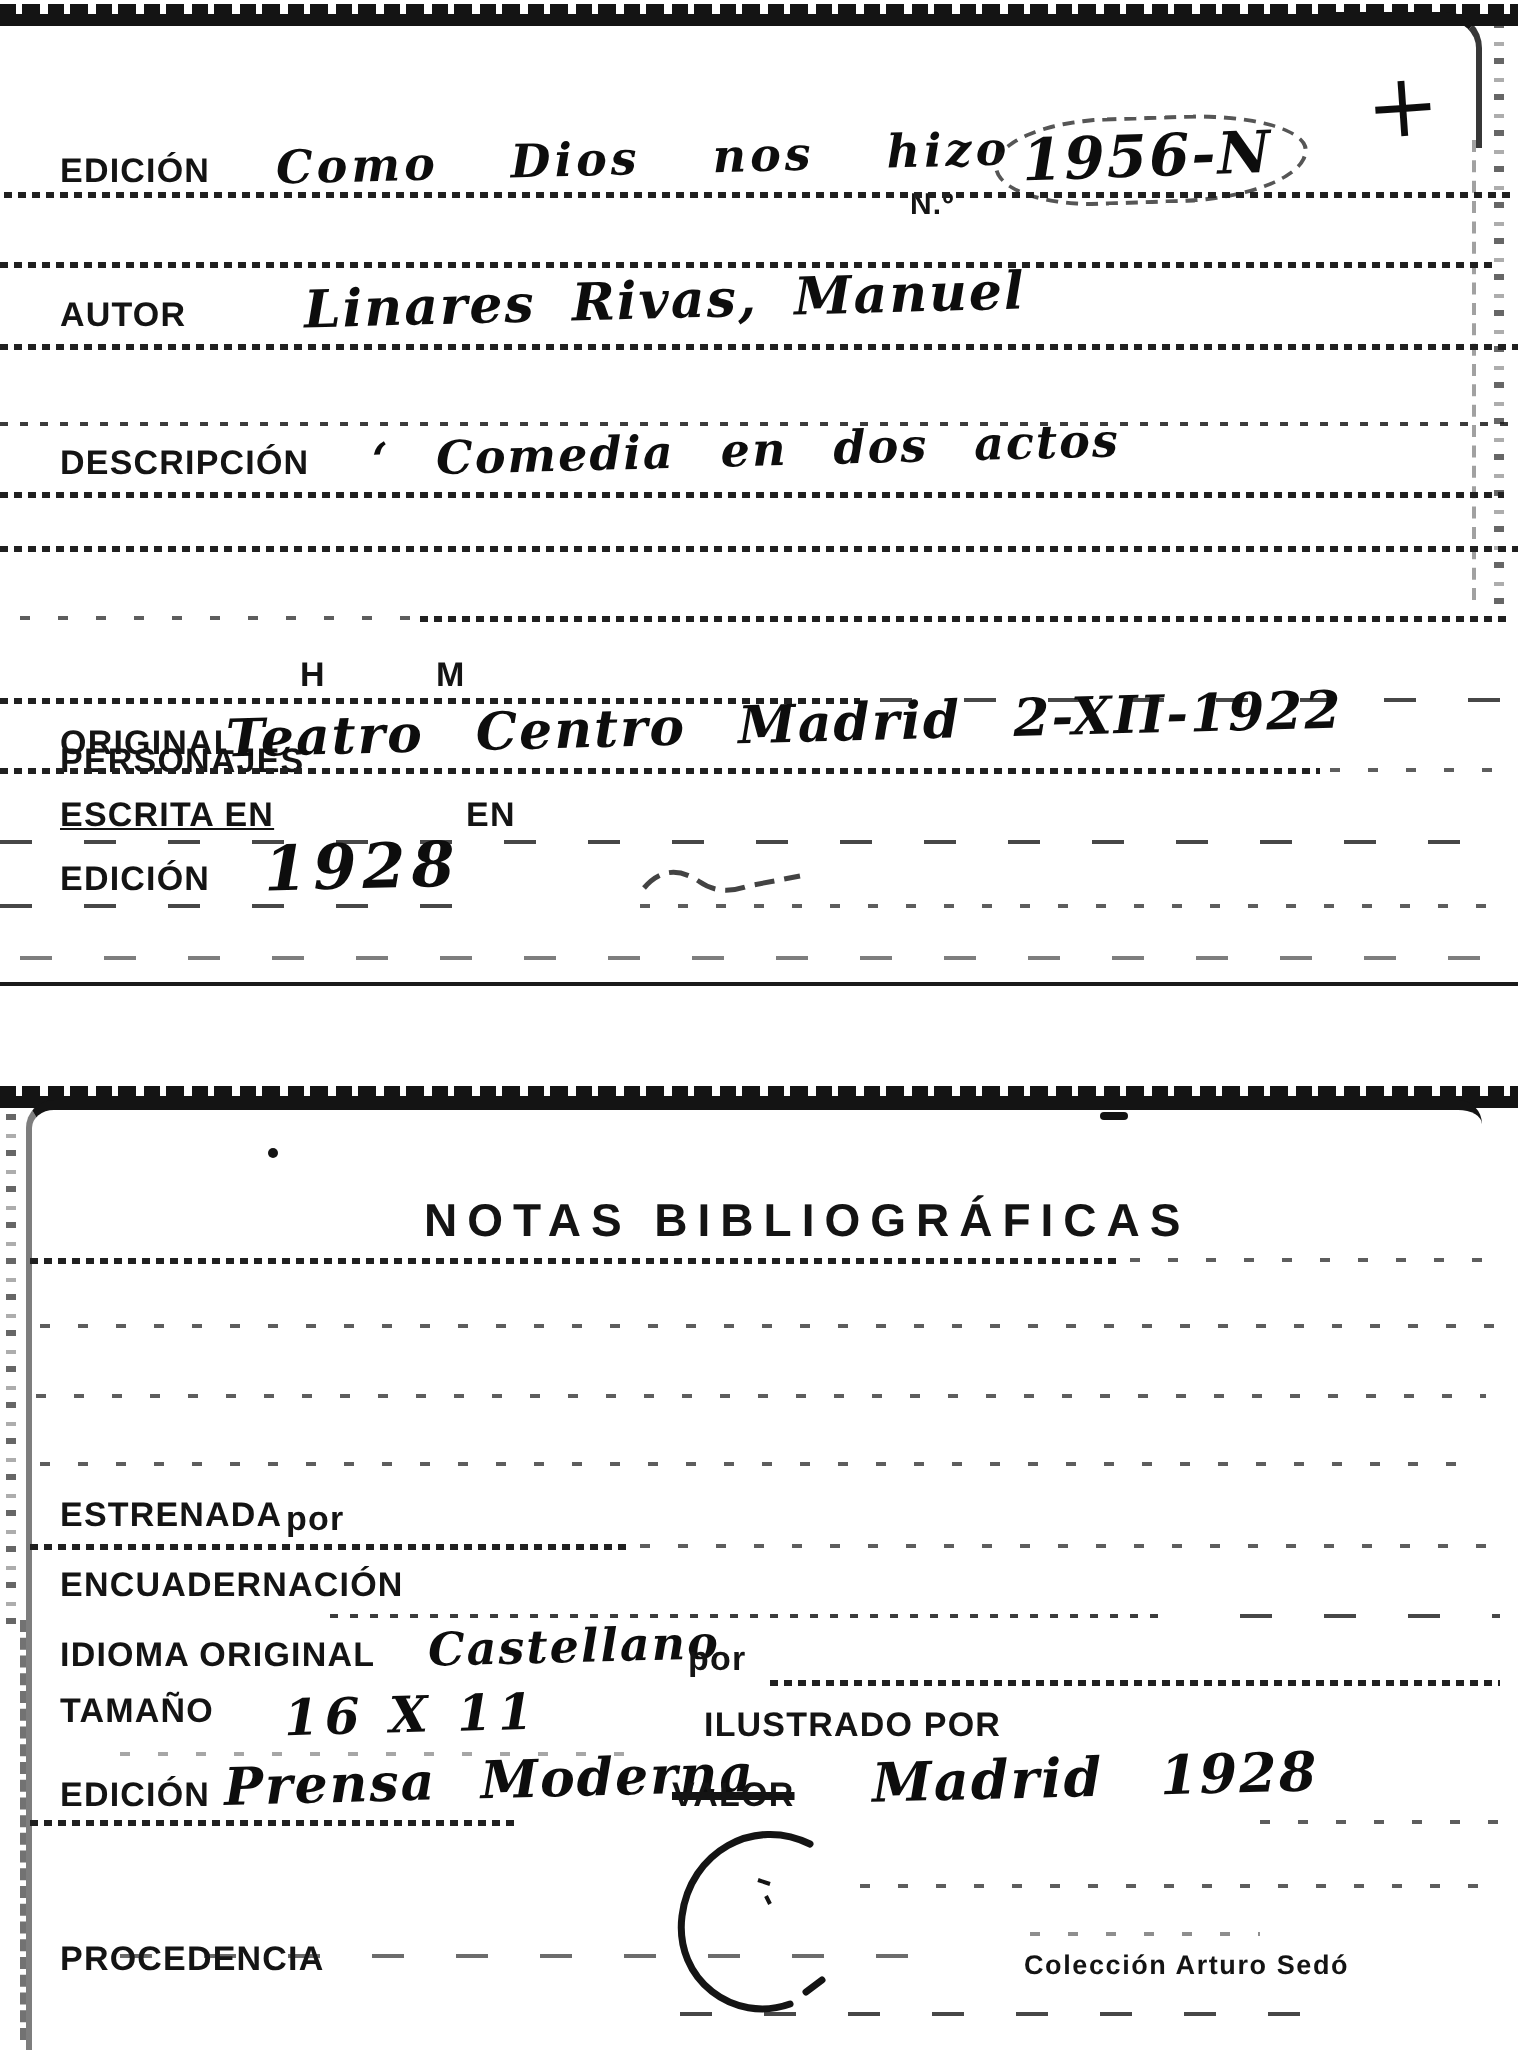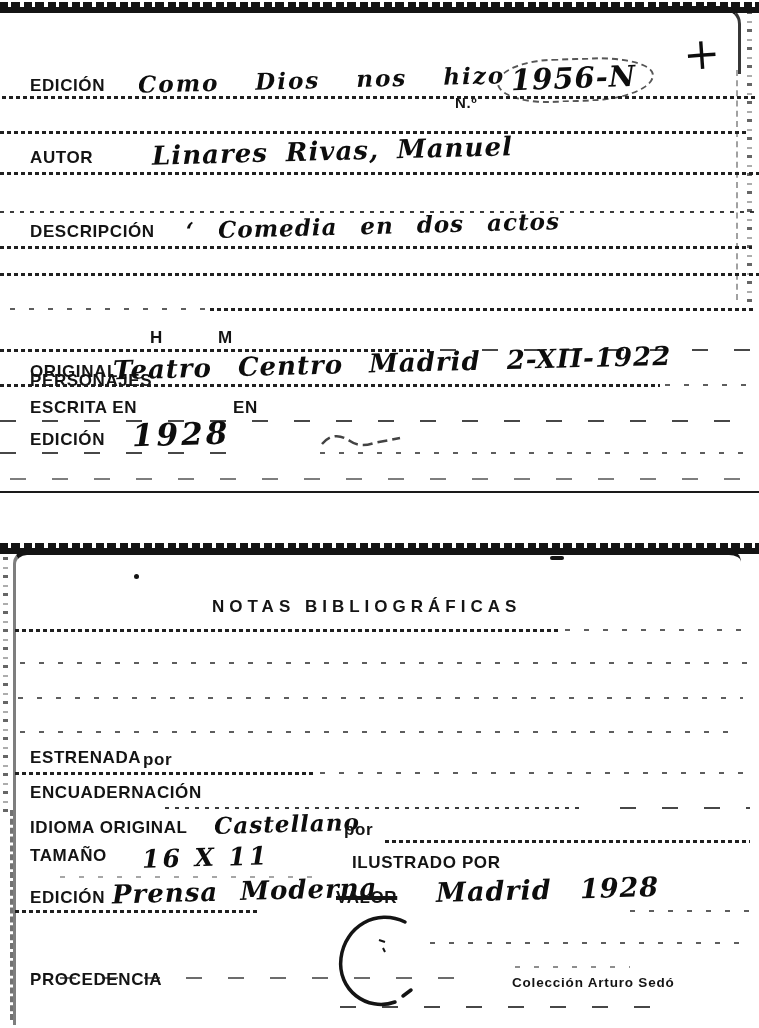--- a/index.html
+++ b/index.html
@@ -27,21 +27,21 @@
       repeating-linear-gradient(90deg,#141414 0 8px,rgba(0,0,0,0) 8px 11px,#141414 11px 20px,rgba(0,0,0,0) 20px 24px),
       linear-gradient(to bottom,rgba(0,0,0,0) 0 45%,#141414 45% 100%);}
   .speckle-v{position:absolute;width:5px;
     background:repeating-linear-gradient(0deg,rgba(20,20,20,.65) 0 3px,rgba(0,0,0,0) 3px 9px,rgba(20,20,20,.35) 9px 11px,rgba(0,0,0,0) 11px 18px);}
   .speck{position:absolute;background:#141414;border-radius:50%;}
   
   .num-circle{position:absolute;border:2px dashed rgba(30,30,30,.75);
     border-radius:48% 52% 55% 45% / 70% 60% 75% 65%; padding:1px 16px 5px 12px; transform:rotate(-2deg);}
   .struck{text-decoration:line-through; text-decoration-thickness:4px;}
   .header-print{position:absolute; font-family:"Liberation Sans",sans-serif; font-weight:700;
-    font-size:17px; letter-spacing:5px; color:#141414; white-space:nowrap;}
+    font-size:23px; letter-spacing:5px; color:#141414; white-space:nowrap;}
   .coleccion{position:absolute; font-family:"Liberation Sans",sans-serif; font-weight:700;
     font-size:13.5px; letter-spacing:.8px; color:#141414; white-space:nowrap;}
 </style>
 </head>
 <body>
 
 <div id="scan">
 
   <div>
 
@@ -83,21 +83,21 @@
     <div class="lbl" style="left:150px;top:328px;">H</div>
     <div class="lbl" style="left:218px;top:328px;">M</div>
     <div class="rule dense" style="left:0px;top:349px;width:430px;"></div>
     <div class="rule dash" style="left:440px;top:349px;width:310px;"></div>
 
     <div class="lbl" style="left:30px;top:362px;">ORIGINAL</div>
     <div class="hw" style="left:113px;top:348px;font-size:26px;word-spacing:16px;">Teatro Centro Madrid  2-XII-1922</div>
     <div class="rule dense" style="left:0px;top:384px;width:660px;"></div>
     <div class="rule sparse" style="left:665px;top:384px;width:90px;"></div>
 
-    <div class="lbl" style="left:30px;top:398px;">ESCRITA EN</div>
+    <div class="lbl" style="left:30px;top:398px;text-decoration:underline;">ESCRITA EN</div>
     <div class="lbl" style="left:233px;top:398px;">EN</div>
     <div class="rule dash" style="left:0px;top:420px;width:750px;"></div>
 
     <div class="lbl" style="left:30px;top:430px;">EDICIÓN</div>
     <div class="hw" style="left:132px;top:416px;font-size:31px;letter-spacing:3px;">1928</div>
     <svg style="position:absolute;left:318px;top:428px;" width="90" height="30" viewBox="0 0 90 30">
       <path d="M4,16 q12,-14 28,-3 q10,7 24,2 l26,-5" fill="none" stroke="rgba(20,20,20,.8)" stroke-width="2.5" stroke-dasharray="10 5"></path>
     </svg>
     <div class="rule dash" style="left:0px;top:452px;width:230px;"></div>
     <div class="rule sparse" style="left:320px;top:452px;width:430px;"></div>

